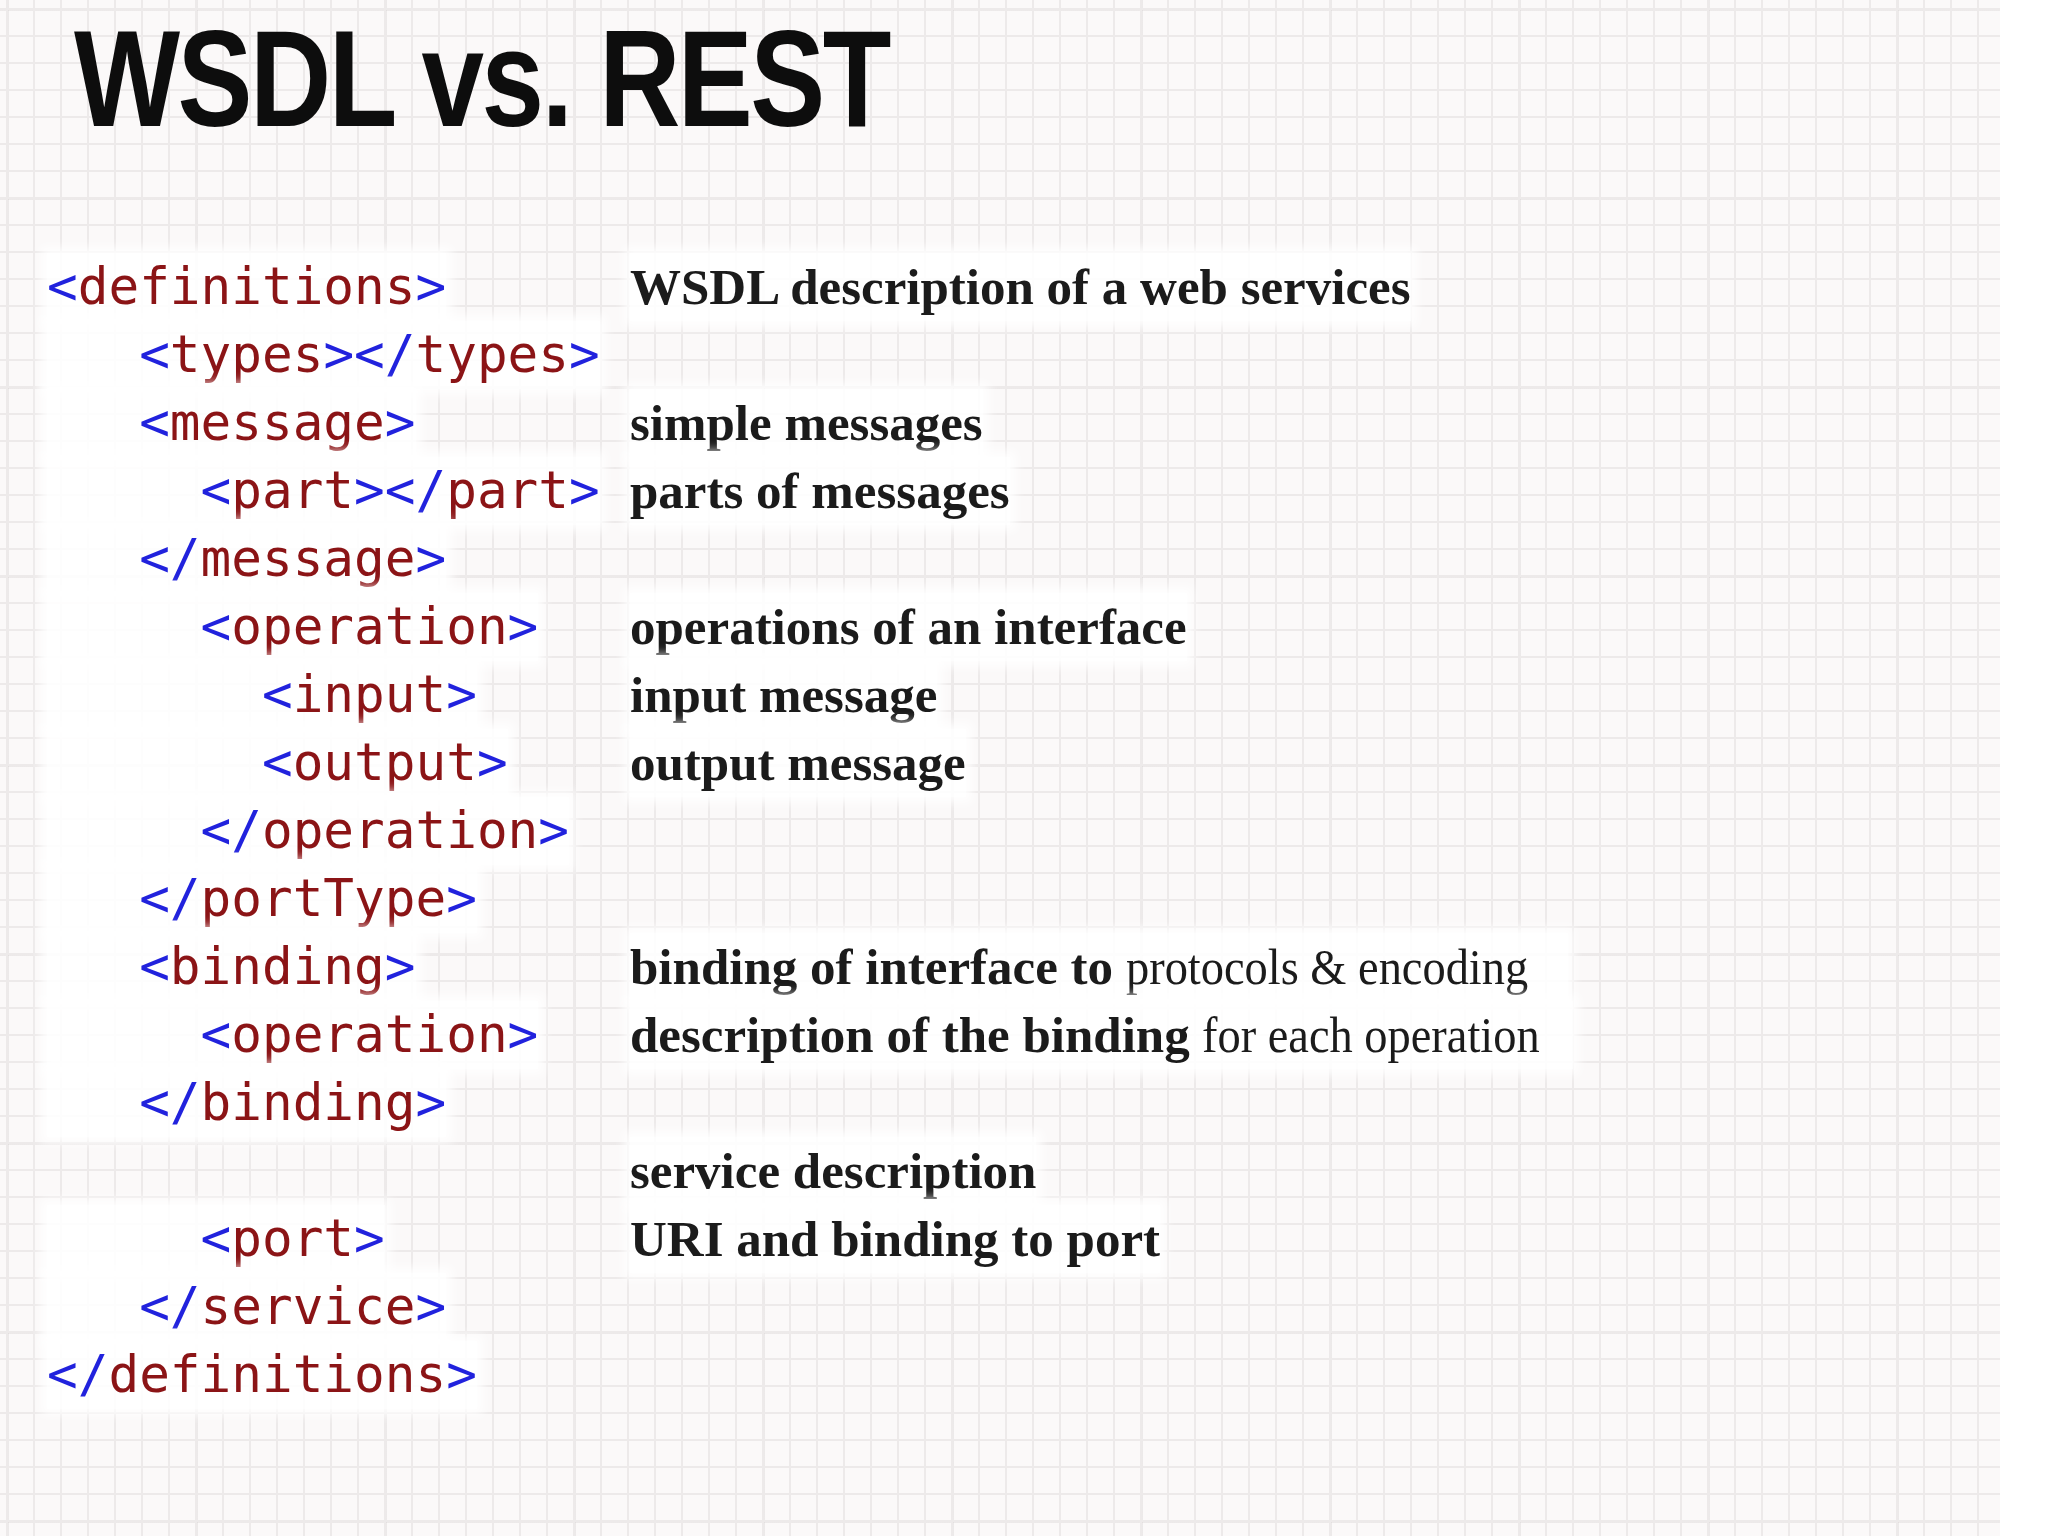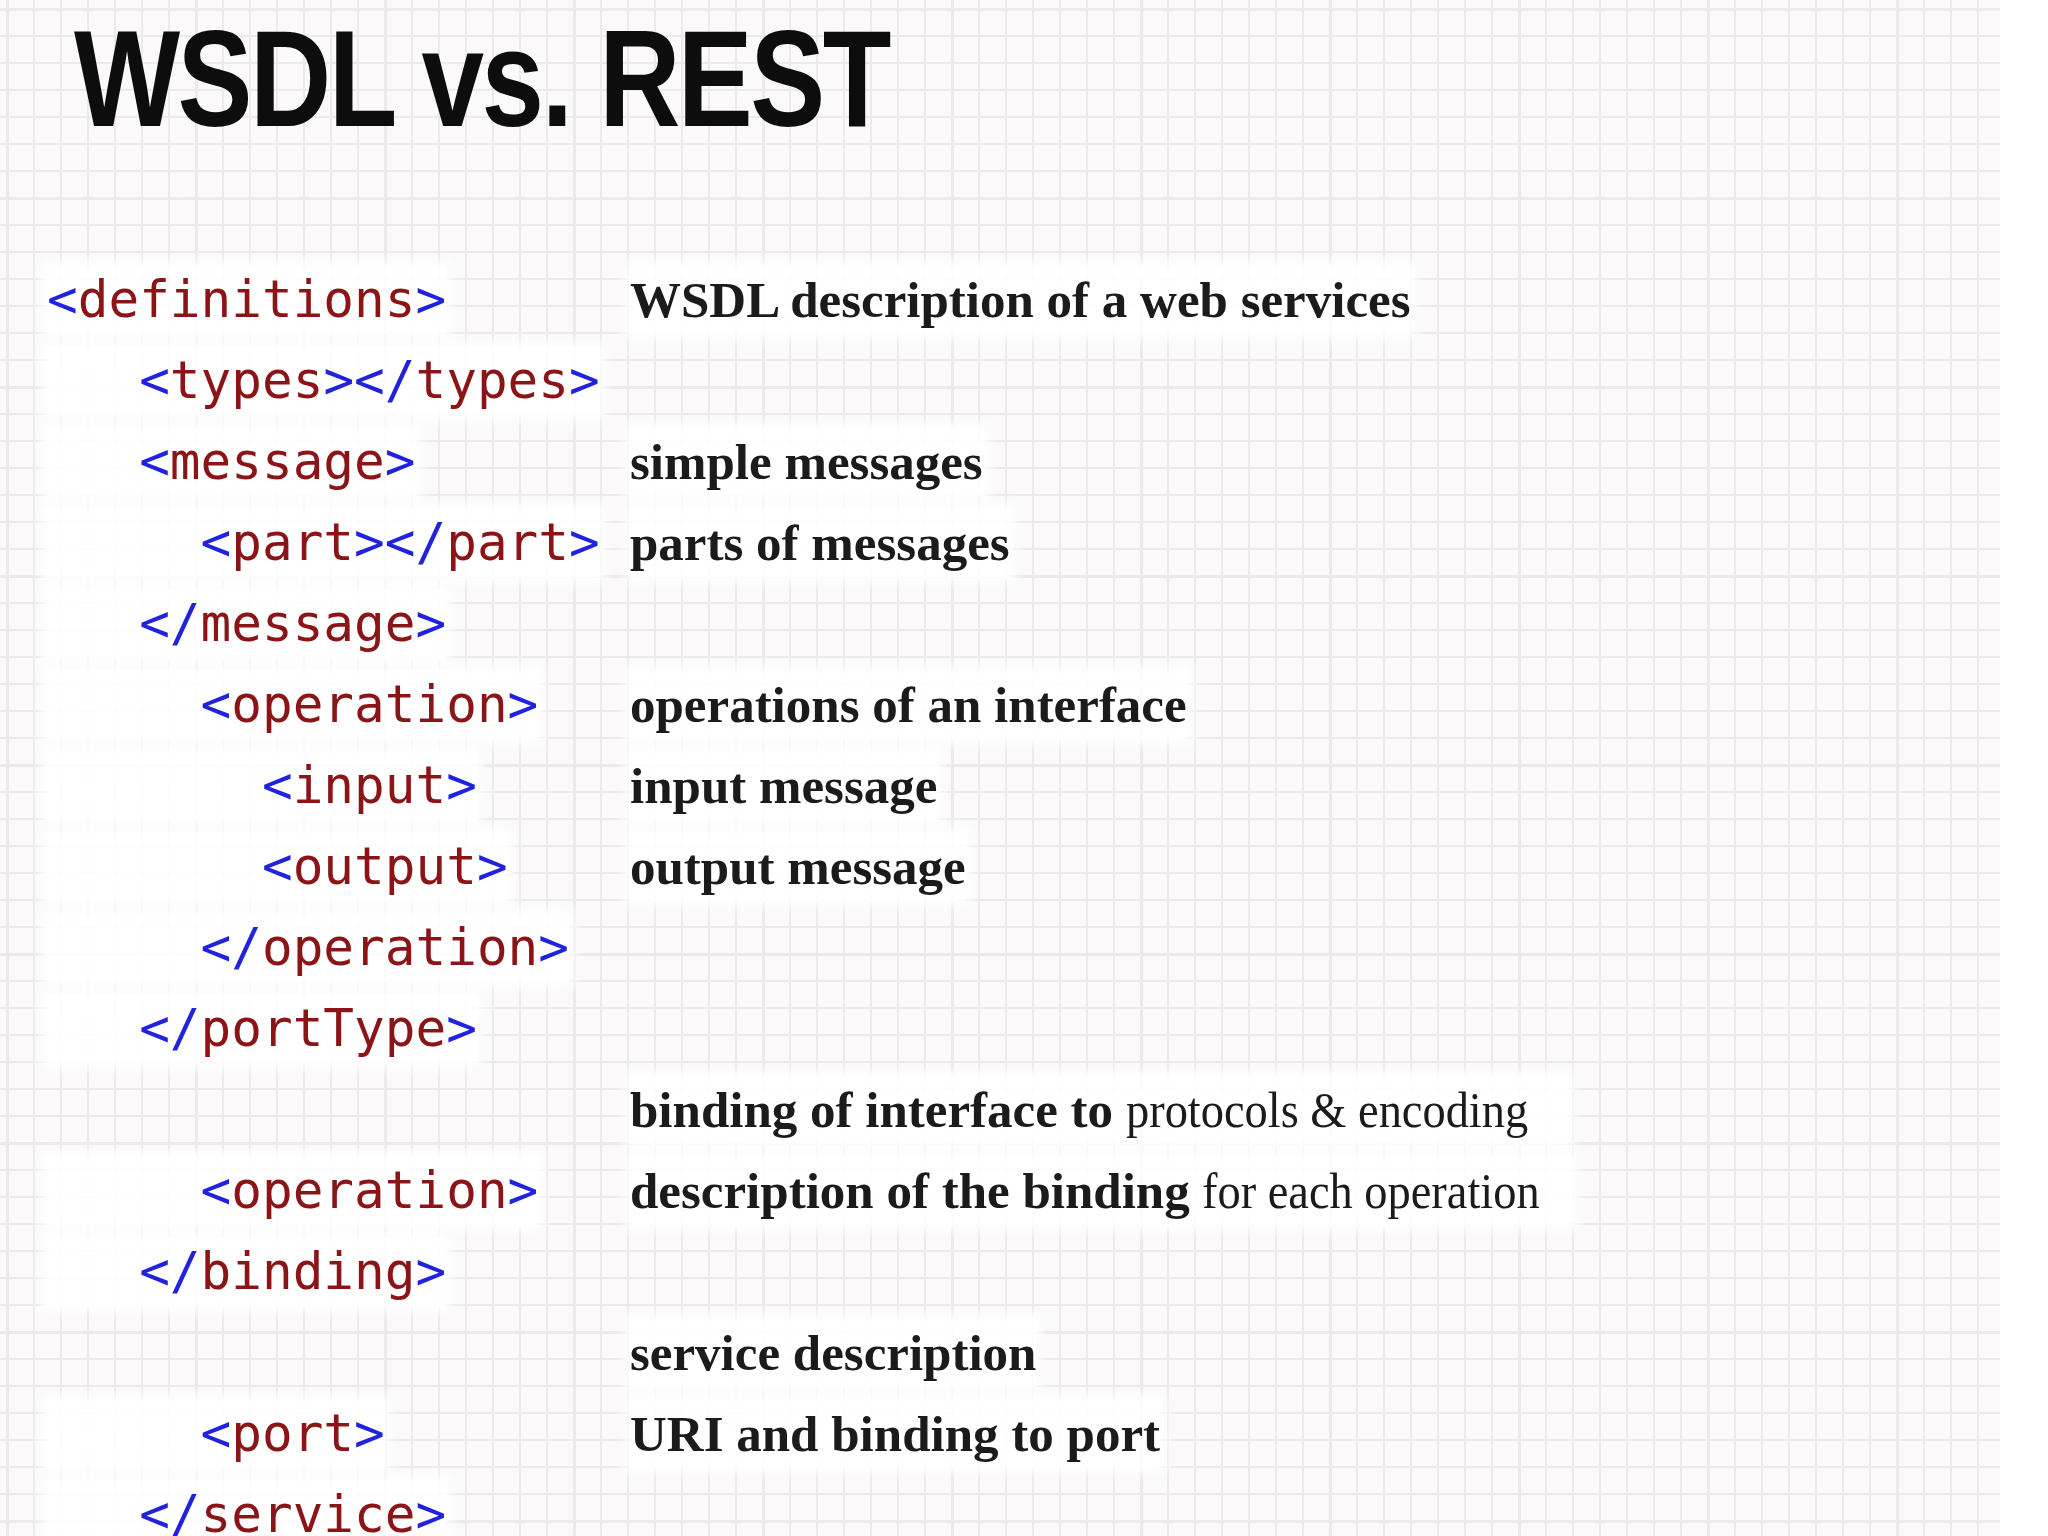--- a/index.html
+++ b/index.html
@@ -26,21 +26,21 @@
   .title{
     position:absolute;left:74px;top:10px;
     font-family:"Liberation Sans","DejaVu Sans",sans-serif;
     font-weight:700;font-size:137px;line-height:1.0;
     letter-spacing:-3px;color:var(--title);
     transform:scaleX(.82);transform-origin:0 0;
     white-space:nowrap;
   }
 
   .code-block{position:absolute;left:0;top:253px;width:2048px;}
-  .line{position:relative;height:68px;margin-top:13px;}
+  .line{position:relative;height:68px;}
   .line > span{
     position:absolute;top:0;height:68px;line-height:68px;
     white-space:pre;font-size:51px;
     background:rgba(255,255,255,.88);
     box-shadow:0 0 10px 6px rgba(255,255,255,.88);
   }
   .line > span:empty{background:none;box-shadow:none;}
   .code{left:47px;color:var(--tag);}
   .code .br{color:var(--bracket);}
   .code .tn{color:var(--tag);}
@@ -89,20 +89,21 @@
       </div>
       <div class="line">
         <span class="code"><span class="ws">     </span><span class="br">&lt;/</span><span class="tn">operation</span><span class="br">&gt;</span></span>
         <span class="desc"></span>
       </div>
       <div class="line">
         <span class="code"><span class="ws">   </span><span class="br">&lt;/</span><span class="tn">portType</span><span class="br">&gt;</span></span>
         <span class="desc"></span>
       </div>
       <div class="line">
+        <span class="code"><span class="ws">   </span><span class="br">&lt;</span><span class="tn">binding</span><span class="br">&gt;</span></span>
         <span class="desc">binding of interface to <span class="tail">protocols &amp; encoding</span></span>
       </div>
       <div class="line">
         <span class="code"><span class="ws">     </span><span class="br">&lt;</span><span class="tn">operation</span><span class="br">&gt;</span></span>
         <span class="desc">description of the binding <span class="tail">for each operation</span></span>
       </div>
       <div class="line">
         <span class="code"><span class="ws">   </span><span class="br">&lt;/</span><span class="tn">binding</span><span class="br">&gt;</span></span>
         <span class="desc"></span>
       </div>

